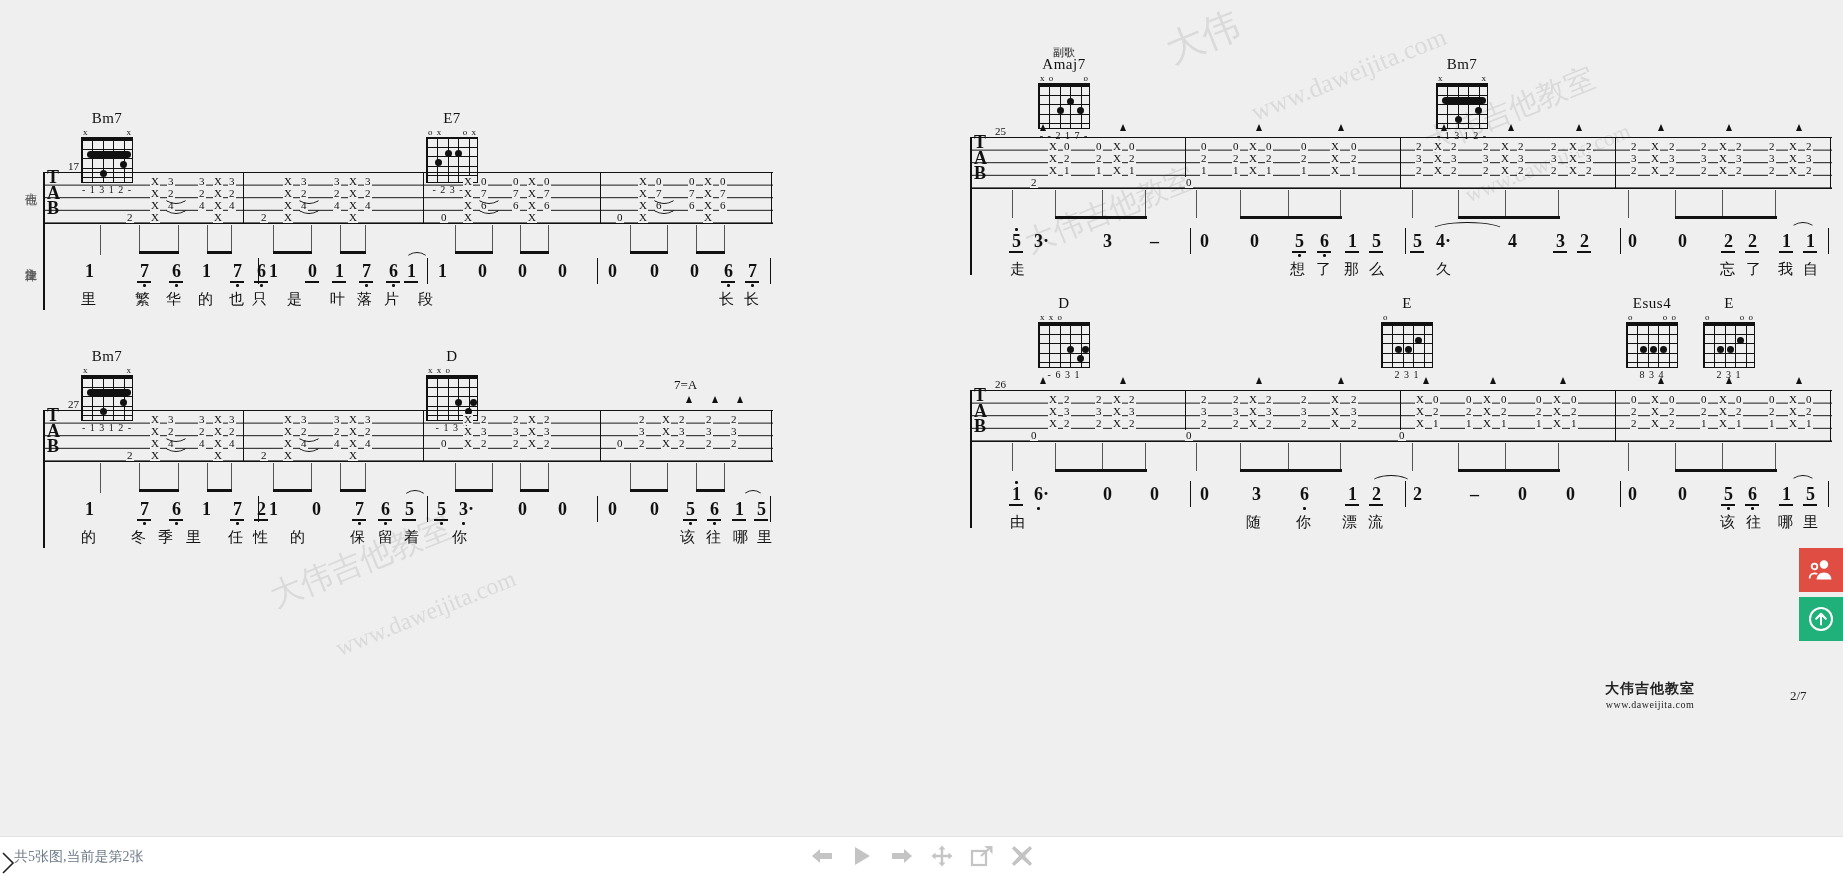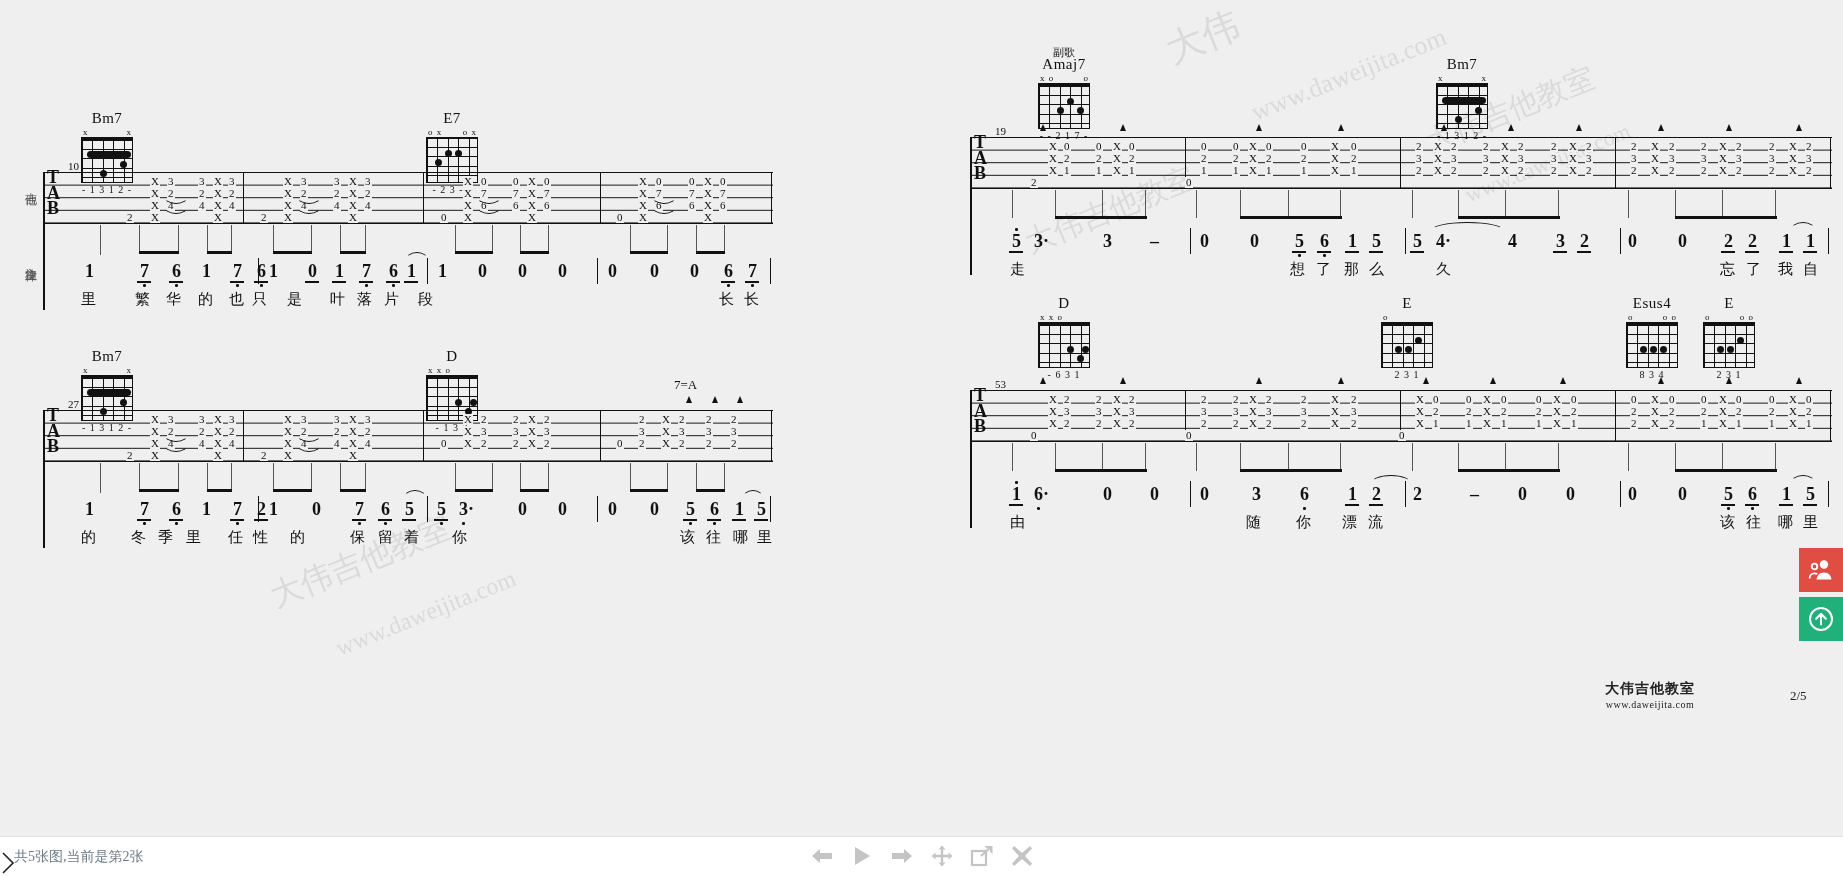--- a/index.html
+++ b/index.html
@@ -308,21 +308,21 @@
           <div class="dot" style="left:28px; top:12px;"></div>
           <div class="dot" style="left:8px; top:21px;"></div>
         </div>
         <div class="fing">- 2 3 - -</div>
       </div>
 
       <div class="sidelabel" style="left:22px; top:183px;">吉他</div>
       <div class="sidelabel" style="left:22px; top:258px;">主旋律</div>
 
       <div class="sysbrace" style="left:43px; top:172px; height:138px;"></div>
-      <div class="measnum" style="left:68px; top:160px;">10</div>
+      <div class="measnum" style="left:68px; top:160px;">17</div>
 
       <div class="tabstaff" style="left:45px; top:172px; width:728px; height:52px;"></div>
       <div class="tabclef" style="left:47px; top:170px;">
         <div>T</div>
           <div>A</div>
           <div>B</div>
       </div>
 
       <div class="barline" style="left:243px; top:172px; height:52px;"></div>
       <div class="barline" style="left:423px; top:172px; height:52px;"></div>
@@ -768,21 +768,21 @@
         </div>
         <div class="grid">
           <div class="barre" style="left:5px; top:11px; width:44px;"></div>
           <div class="dot" style="left:18px; top:30px;"></div>
           <div class="dot" style="left:38px; top:21px;"></div>
         </div>
         <div class="fing">- 1 3 1 2 -</div>
       </div>
 
       <div class="sysbrace" style="left:970px; top:137px; height:138px;"></div>
-      <div class="measnum" style="left:995px; top:125px;">19</div>
+      <div class="measnum" style="left:995px; top:125px;">25</div>
 
       <div class="tabstaff" style="left:972px; top:137px; width:860px; height:52px;"></div>
       <div class="tabclef" style="left:974px; top:135px;">
         <div>T</div>
           <div>A</div>
           <div>B</div>
       </div>
 
       <div class="barline" style="left:1185px; top:137px; height:52px;"></div>
       <div class="barline" style="left:1400px; top:137px; height:52px;"></div>
@@ -1041,21 +1041,21 @@
         </div>
         <div class="grid">
           <div class="dot" style="left:13px; top:21px;"></div>
           <div class="dot" style="left:23px; top:21px;"></div>
           <div class="dot" style="left:33px; top:12px;"></div>
         </div>
         <div class="fing">2 3 1</div>
       </div>
 
       <div class="sysbrace" style="left:970px; top:390px; height:138px;"></div>
-      <div class="measnum" style="left:995px; top:378px;">53</div>
+      <div class="measnum" style="left:995px; top:378px;">26</div>
 
       <div class="tabstaff" style="left:972px; top:390px; width:860px; height:52px;"></div>
       <div class="tabclef" style="left:974px; top:388px;">
         <div>T</div>
           <div>A</div>
           <div>B</div>
       </div>
 
       <div class="barline" style="left:1185px; top:390px; height:52px;"></div>
       <div class="barline" style="left:1400px; top:390px; height:52px;"></div>
@@ -1237,21 +1237,21 @@
       <div class="lyric" style="left:1368px; top:514px;">流</div>
       <div class="lyric" style="left:1720px; top:514px;">该</div>
       <div class="lyric" style="left:1746px; top:514px;">往</div>
       <div class="lyric" style="left:1778px; top:514px;">哪</div>
       <div class="lyric" style="left:1803px; top:514px;">里</div>
 
       <div class="brand" style="left:1550px; top:680px; width:200px;">
         <div class="b1">大伟吉他教室</div>
         <div class="b2">www.daweijita.com</div>
       </div>
-      <div class="pageno" style="left:1790px; top:688px;">2/5</div>
+      <div class="pageno" style="left:1790px; top:688px;">2/7</div>
 
     </div>
 
     <div class="fab red" style="left:1799px; top:548px;">
       <svg width="26" height="24" viewBox="0 0 26 24">
         <circle cx="16" cy="6.5" r="4.2" fill="#fff"></circle>
         <path d="M8.6 21.5c0-4.2 3.4-7 7.4-7s7.4 2.8 7.4 7z" fill="#fff"></path>
         <circle cx="6.5" cy="8.5" r="2.8" fill="none" stroke="#fff" stroke-width="1.8"></circle>
         <path d="M1.6 20.5c0-3.1 2.2-5.2 4.9-5.2 1 0 1.9.3 2.7.8" fill="none" stroke="#fff" stroke-width="1.8"></path>
       </svg>

